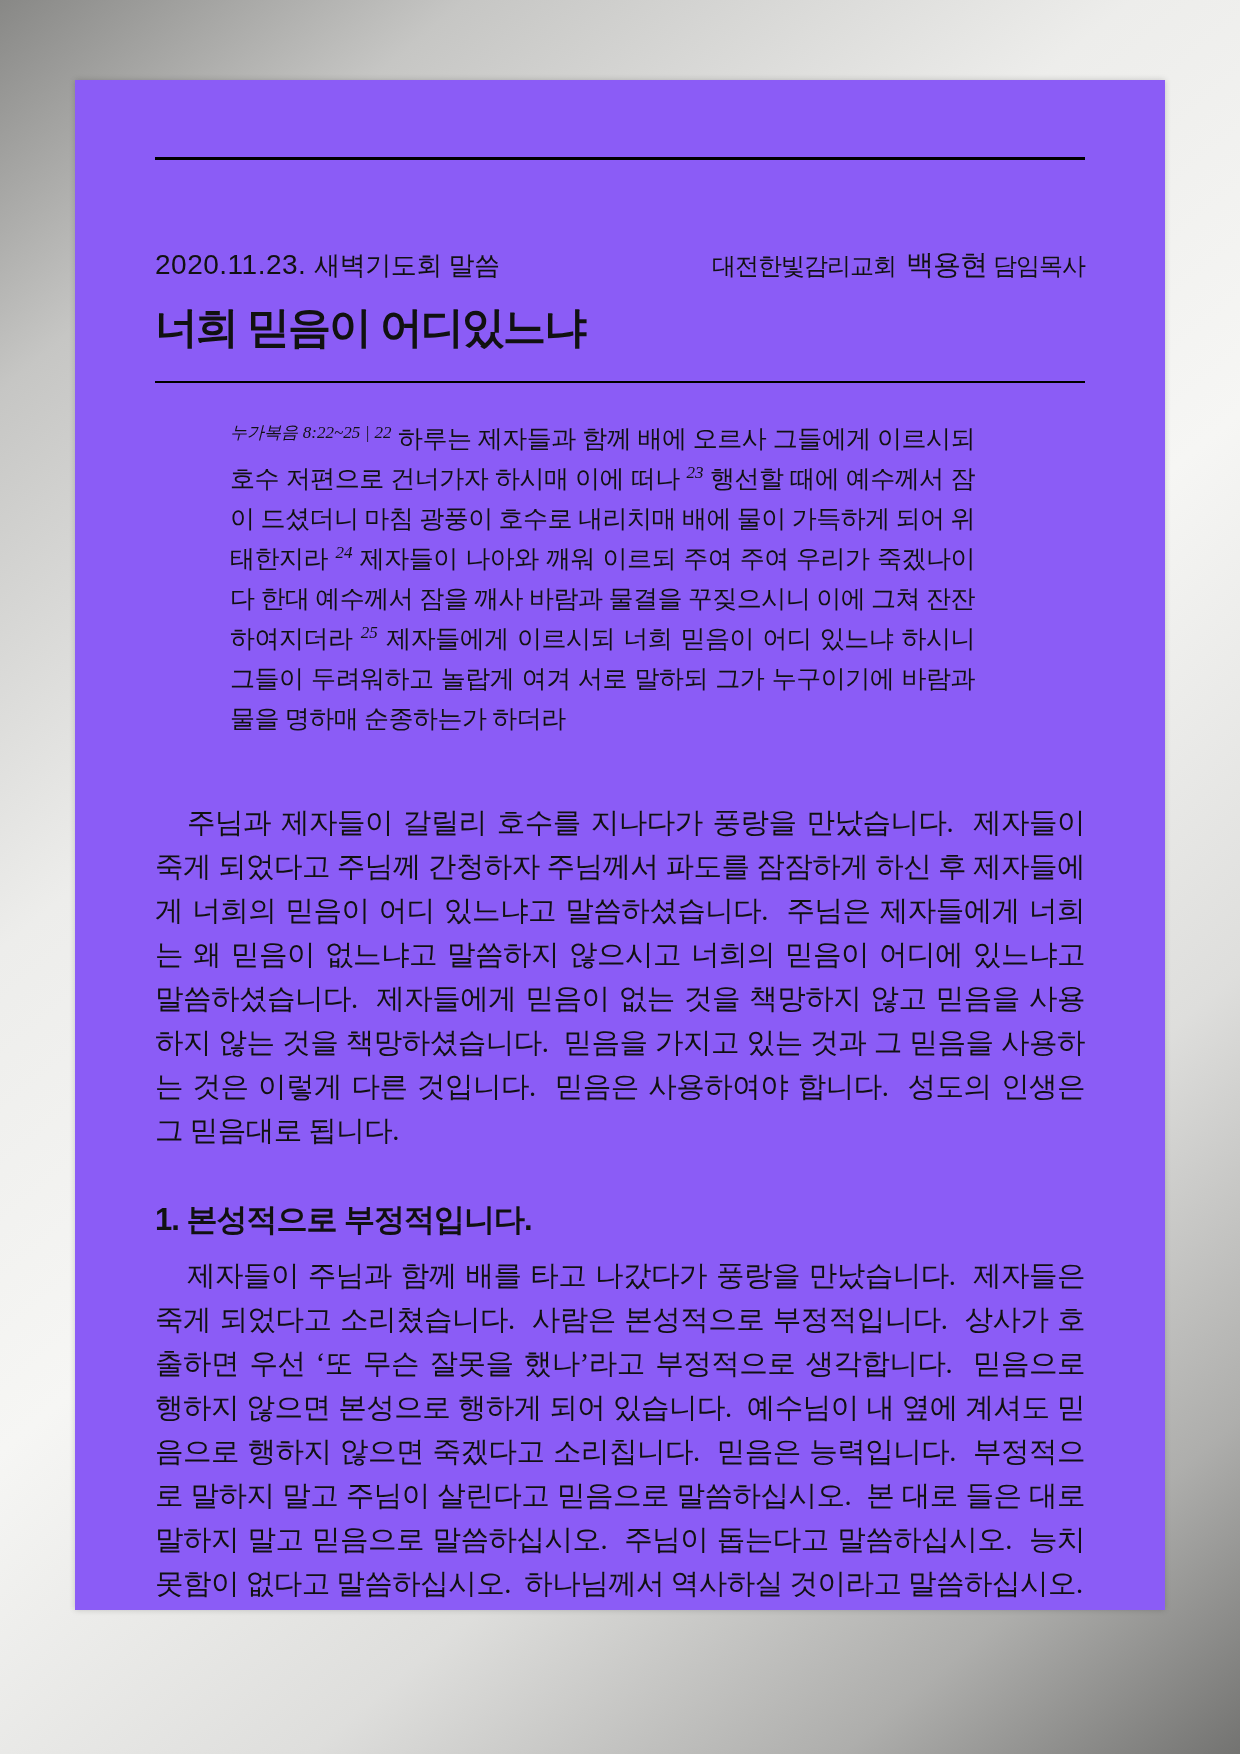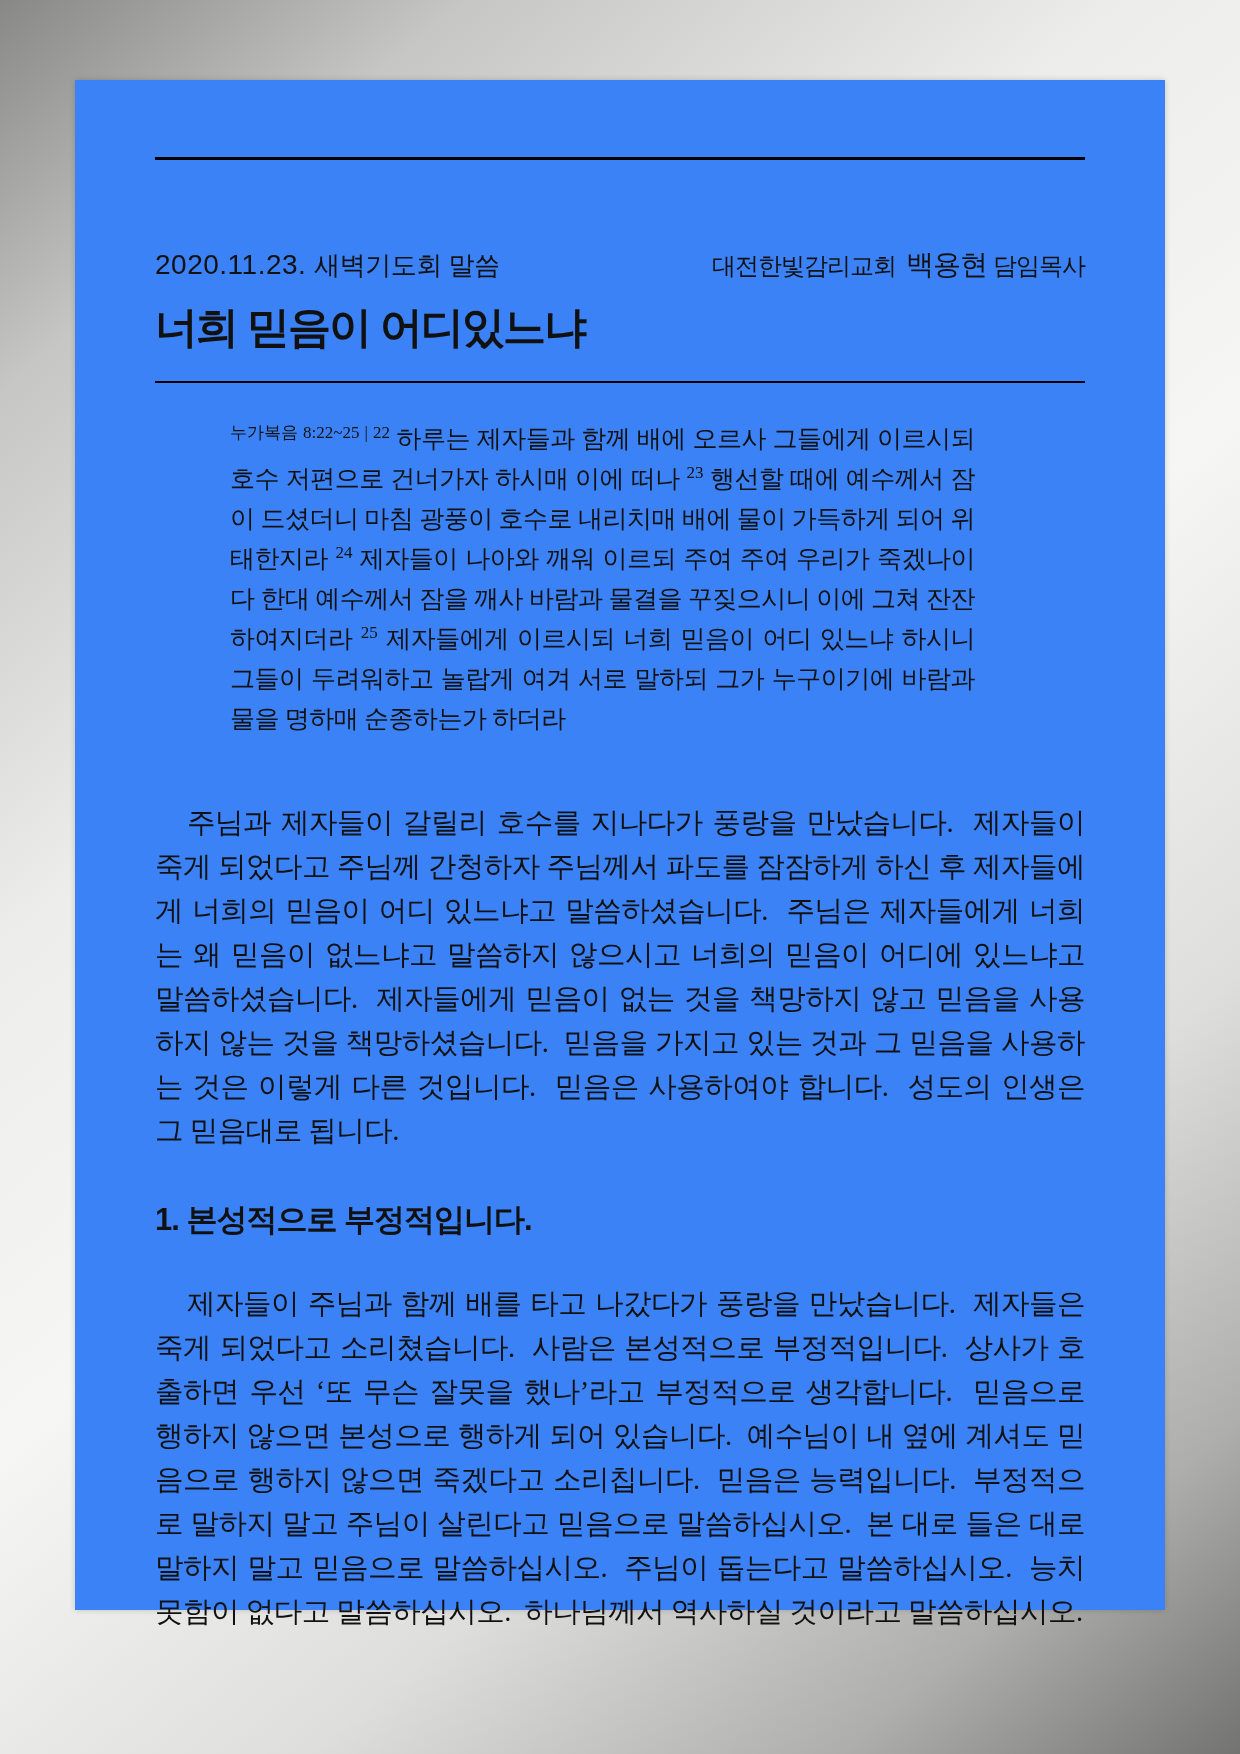--- a/index.html
+++ b/index.html
@@ -15,21 +15,21 @@
       #f6f6f4 52%, #dededc 72%, #aeaeac 88%, #737371 100%);
     font-family: "Liberation Sans", "DejaVu Sans", sans-serif;
     color: #111111;
   }
   .paper {
     position: absolute;
     left: 75px;
     top: 80px;
     width: 1090px;
     height: 1530px;
-    background: #3b82f6;
+    background: #8b5cf6;
     box-shadow: 0 0 6px rgba(0,0,0,0.18);
     box-sizing: border-box;
     padding: 0 80px;
   }
   .rule {
     border: none;
     margin: 0;
     background: #000000;
   }
   .rule-top { height: 3px; margin-top: 77px; }
@@ -62,33 +62,34 @@
     font-size: 25px;
     line-height: 40px;
     text-align: justify;
     letter-spacing: -0.5px;
   }
   .quote sup {
     font-size: 17px;
     line-height: 0;
     vertical-align: 9px;
     letter-spacing: 0;
+    font-style: italic;
   }
   .quote2 { margin-top: 26px; }
 
   .body {
     margin: 62px 0 0 0;
     font-size: 28.5px;
     line-height: 44px;
     text-align: justify;
     text-indent: 32px;
     letter-spacing: -0.5px;
     white-space: pre-wrap;
   }
-  .body.second { margin-top: 44px; }
+  .body.second { margin-top: 16px; }
 
   .section-heading {
     margin: 48px 0 0 0;
     font-size: 31px;
     font-weight: 700;
     letter-spacing: -1px;
     line-height: 1.2;
   }
 </style>
 </head>

